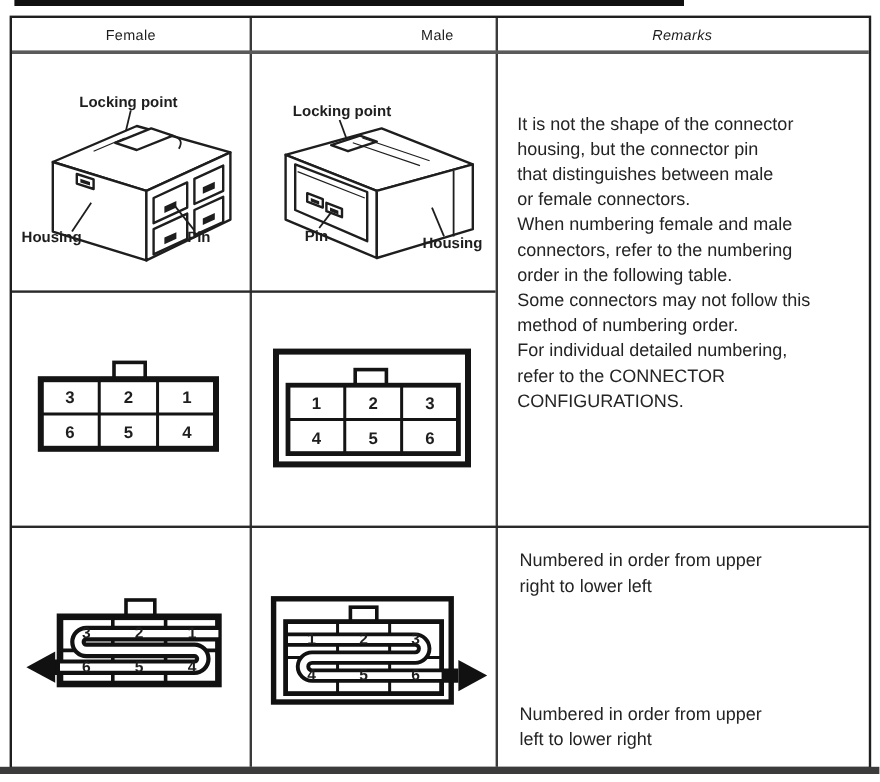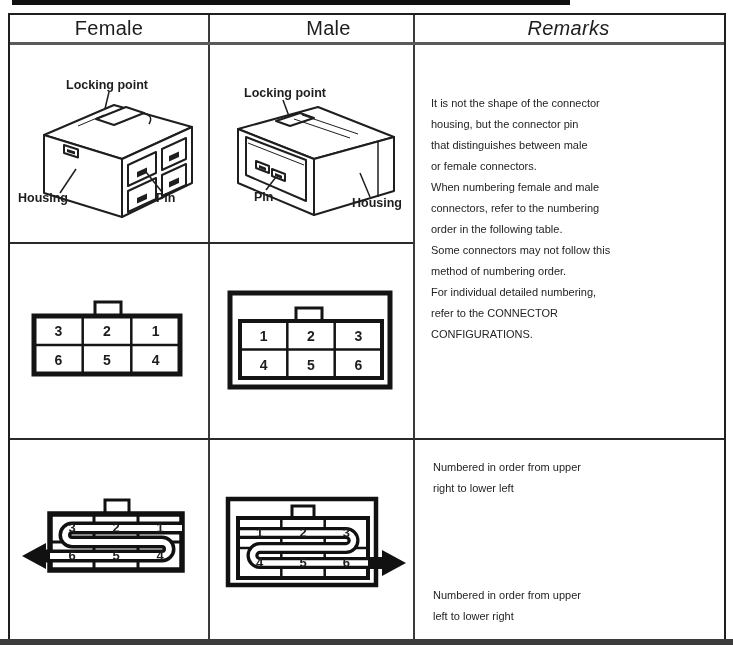--- a/index.html
+++ b/index.html
@@ -15,26 +15,26 @@
   
   #frame{left:8px;top:13px;width:714px;height:624px;border:2px solid #1f1f1f;background:#fff;}
   .vline{top:15px;width:2px;height:624px;background:#3a3a3a;}
   #vline-1{left:208px;}
   #vline-2{left:413px;}
   #hline-header{left:10px;top:42px;width:714px;height:3px;background:#5a5a5a;}
   #hline-r1{left:10px;top:242px;width:403px;height:2px;background:#2a2a2a;}
   #hline-r2{left:10px;top:438px;width:714px;height:2px;background:#2a2a2a;}
   
   .hdr{top:15px;height:27px;display:flex;align-items:center;justify-content:center;
-       font-size:20px;color:#1d1d1d;letter-spacing:.3px;}
+       font-size:12px;color:#1d1d1d;letter-spacing:.3px;}
   #hdr-female{left:10px;width:198px;}
-  #hdr-male{left:210px;width:237px;}
+  #hdr-male{left:210px;width:237px;padding-left:36px;}
   #hdr-remarks{left:415px;width:307px;font-style:italic;}
   
-  .remark{white-space:pre-line;font-size:11px;line-height:21px;color:#242424;}
+  .remark{white-space:pre-line;font-size:15px;line-height:21px;color:#242424;}
   #remark-main{left:431px;top:93px;width:292px;}
   #remark-f{left:433px;top:457px;width:288px;}
   #remark-m{left:433px;top:585px;width:288px;}
   
   svg{display:block;}
   svg text{font-family:"Liberation Sans","DejaVu Sans",sans-serif;fill:#1e1e1e;}
   .lbl{font-size:12.5px;font-weight:600;}
   .pin-num{font-size:14px;font-weight:bold;}
   .snake-num{font-size:13px;font-weight:bold;}
   .ink{stroke:#1e1e1e;fill:none;}

